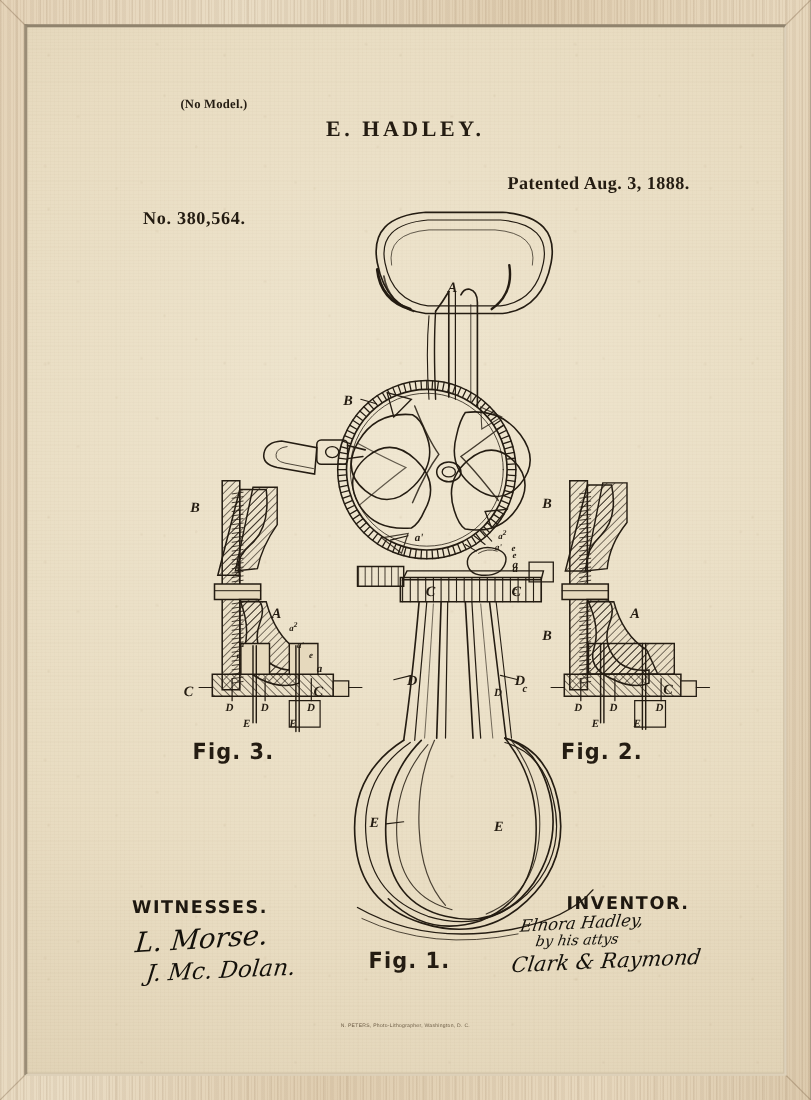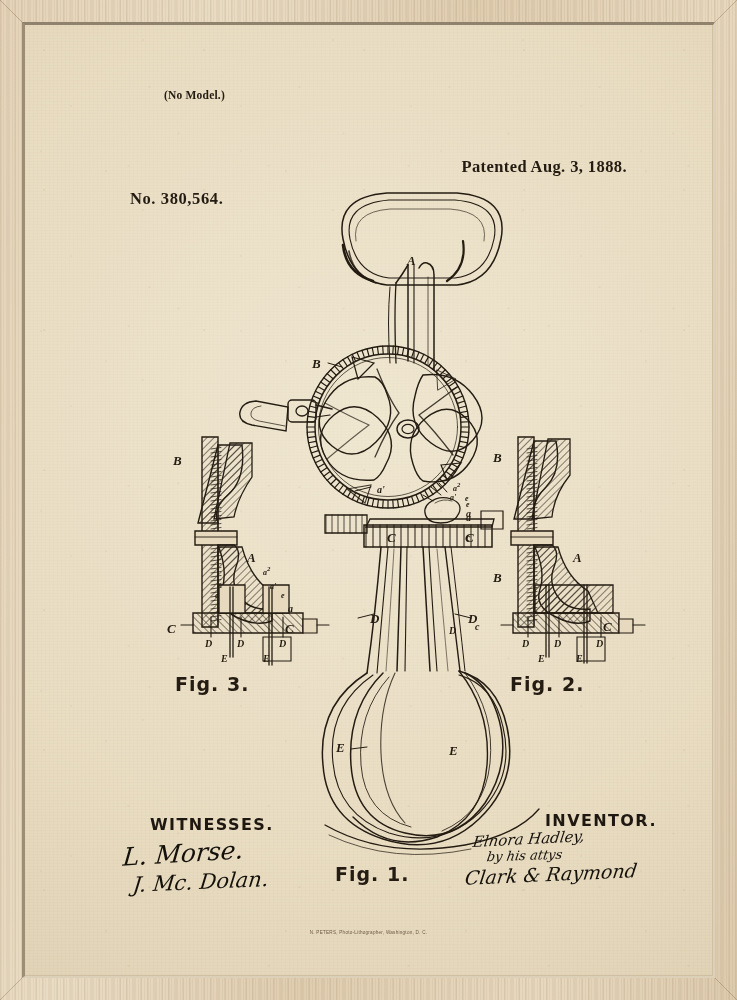--- a/index.html
+++ b/index.html
@@ -71,21 +71,21 @@
            font-weight:bold;letter-spacing:.4px;}
 
   .figlabel{position:absolute;font-family:"DejaVu Sans",sans-serif;
             font-size:19px;font-weight:bold;letter-spacing:1px;
             color:#241c12;transform:scaleY(1.06);}
   #fig1-label{left:310px;top:838px;}
   #fig3-label{left:150px;top:648px;}
   #fig2-label{left:485px;top:648px;}
 
   .sigword{position:absolute;font-family:"DejaVu Sans",sans-serif;
-           font-size:16px;font-weight:bold;letter-spacing:1.4px;color:#1e1810;margin-left:30px;}
+           font-size:16px;font-weight:bold;letter-spacing:1.4px;color:#1e1810;}
   #witnesses-label{left:95px;top:790px;}
   #inventor-label{left:490px;top:786px;}
 
   .script{position:absolute;font-family:"DejaVu Serif",serif;font-style:italic;
           color:#14110b;white-space:nowrap;}
   #wit1{left:98px;top:814px;font-size:25px;transform:rotate(-3.5deg) skewX(-9deg);}
   #wit2{left:108px;top:845px;font-size:21px;transform:rotate(-2.5deg) skewX(-9deg);}
   #inv-sig1{left:448px;top:805px;font-size:15px;transform:rotate(-3deg) skewX(-11deg);}
   #inv-sig2{left:462px;top:823px;font-size:13px;transform:rotate(-2deg) skewX(-11deg);}
   #inv-sig3{left:440px;top:838px;font-size:19px;transform:rotate(-2.5deg) skewX(-10deg);}
@@ -113,20 +113,21 @@
     <line x1="0" y1="1000" x2="25" y2="975" stroke="rgba(120,95,65,.35)" stroke-width="1"></line>
     <line x1="737" y1="1000" x2="712" y2="975" stroke="rgba(120,95,65,.35)" stroke-width="1"></line>
   </svg>
 
   <div id="rabbet"></div>
 
   <div id="paper">
     <div id="grain"></div>
 
     <div class="ink" id="nomodel">(No Model.)</div>
+    <div class="ink" id="inventor-name">E. HADLEY.</div>
     <div class="ink" id="patno">No. 380,564.</div>
     <div class="ink" id="patdate">Patented Aug. 3, 1888.</div>
 
     <svg id="art" viewBox="0 0 687 950">
       <defs>
         <pattern id="hatch" width="5" height="5" patternUnits="userSpaceOnUse" patternTransform="rotate(45)">
           <line x1="0" y1="0" x2="0" y2="5" stroke="#2a2118" stroke-width="1.1"></line>
         </pattern>
         <pattern id="hatch2" width="5" height="5" patternUnits="userSpaceOnUse" patternTransform="rotate(-45)">
           <line x1="0" y1="0" x2="0" y2="5" stroke="#2a2118" stroke-width="1.1"></line>

